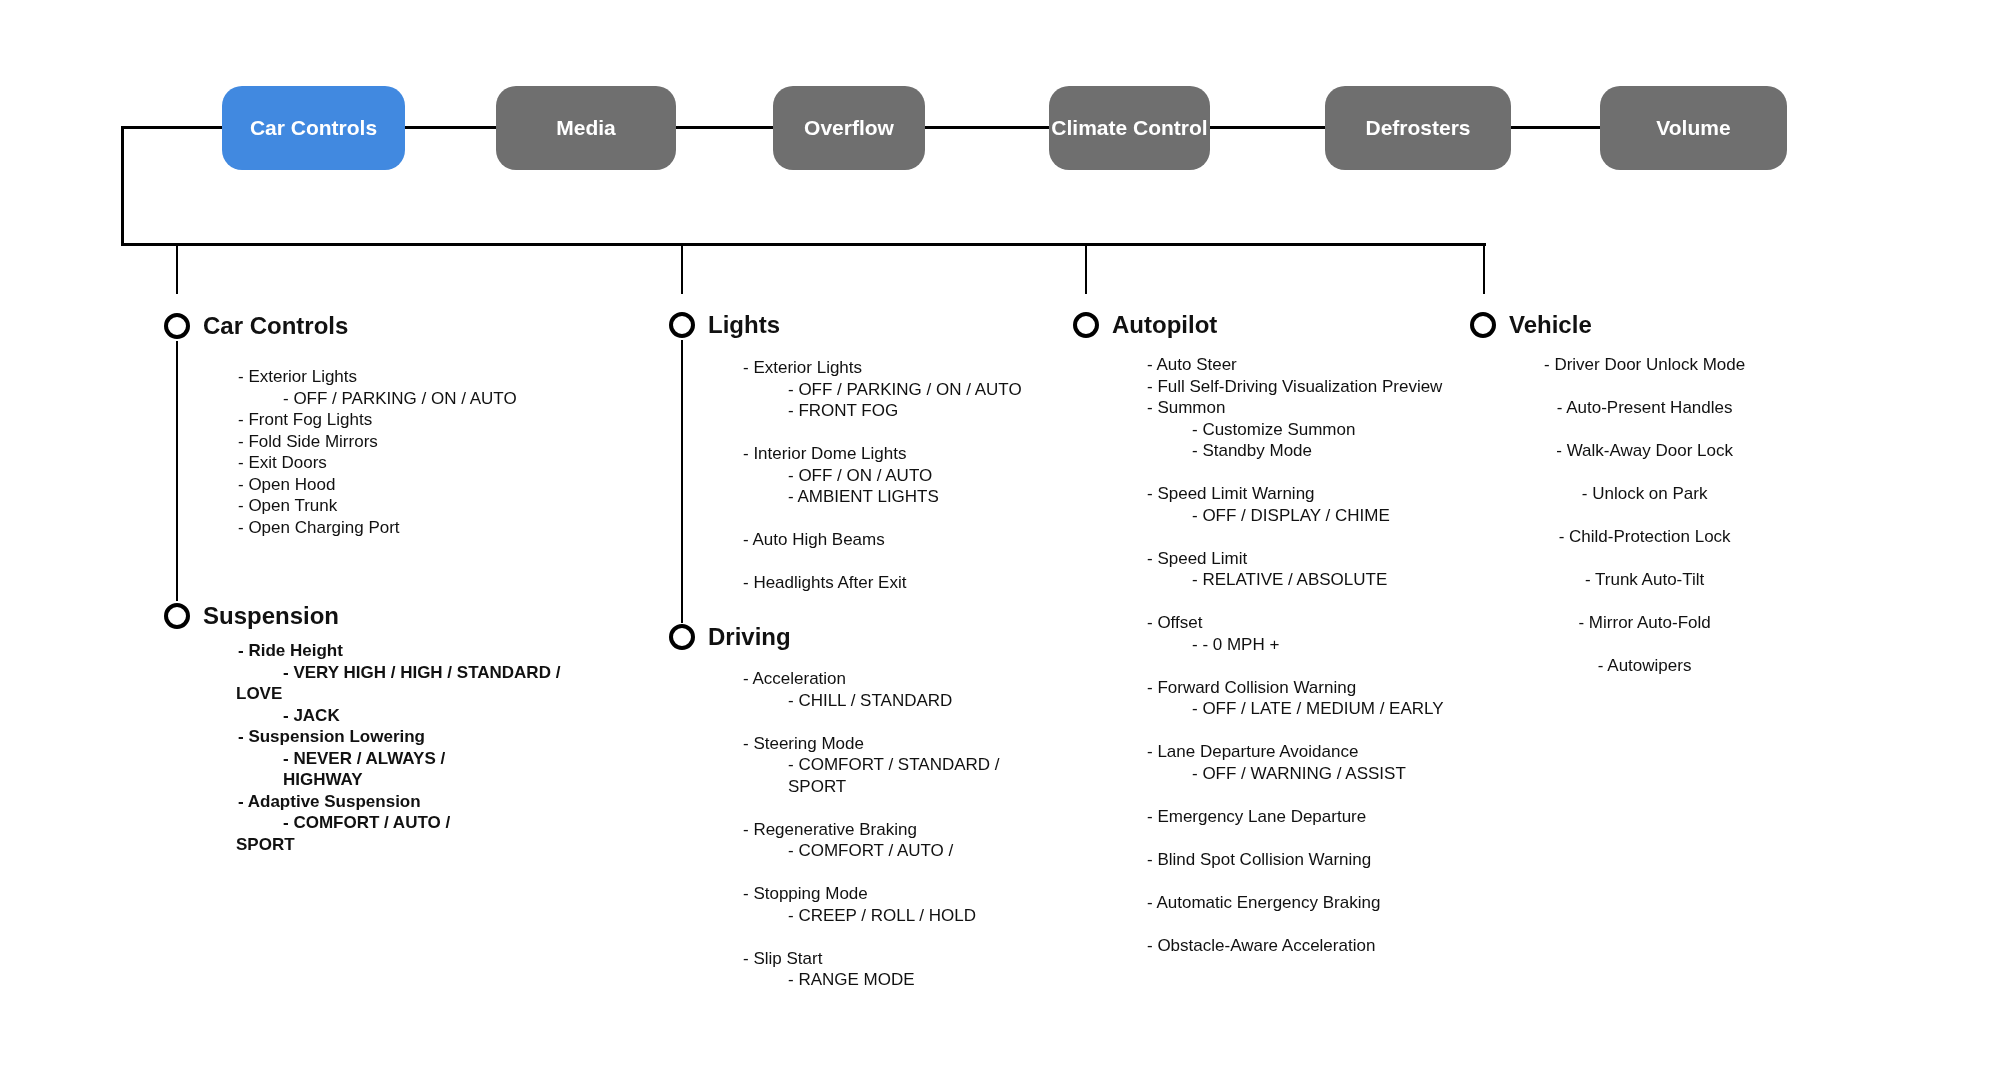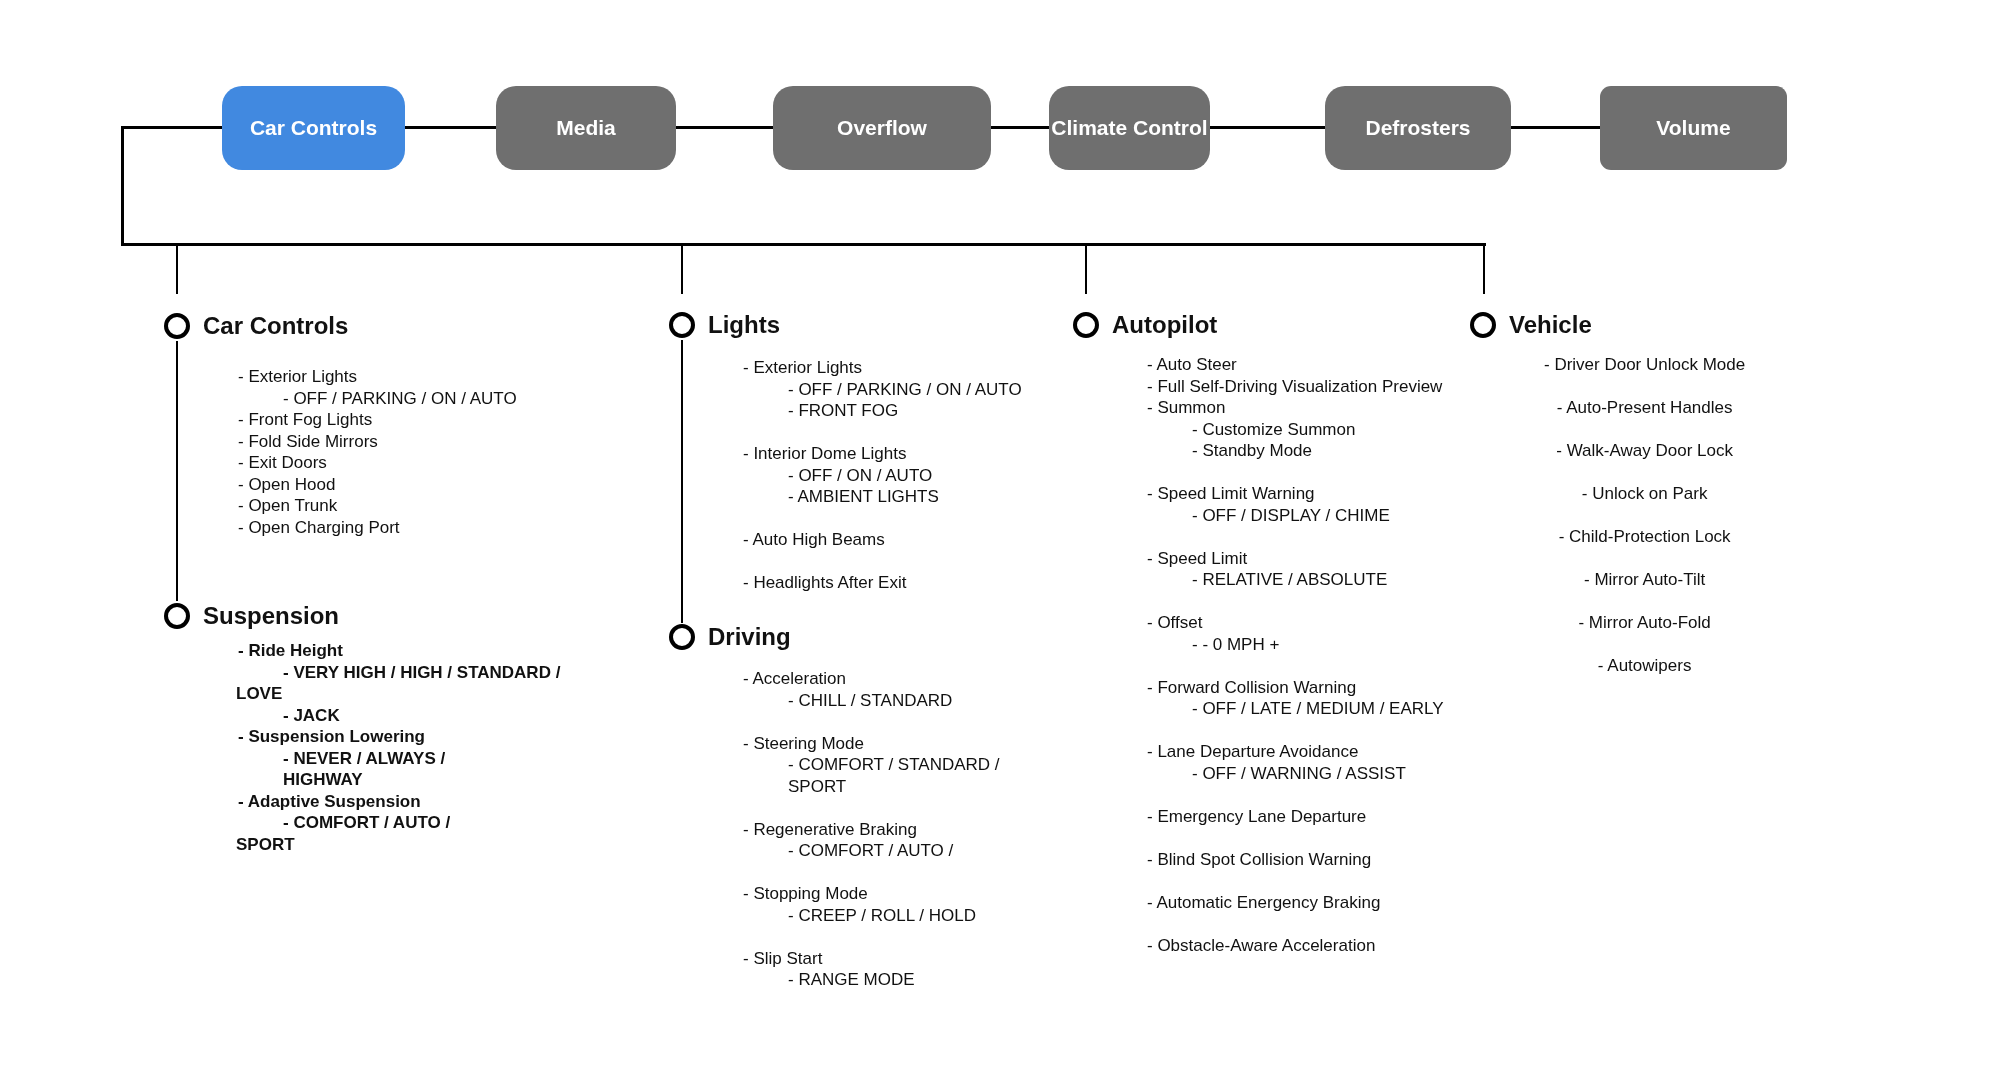--- a/index.html
+++ b/index.html
@@ -44,24 +44,24 @@
     color: var(--tab-text, #ffffff);
     font-weight: bold;
     font-size: 21px;
     background: var(--tab-inactive, #6f6f6f);
     z-index: 2;
     white-space: nowrap;
   }
   .tab.active { background: var(--tab-active, #4189e0); }
   #tab-0 { left: 222px;  width: 183px; }
   #tab-1 { left: 496px;  width: 180px; }
-  #tab-2 { left: 773px;  width: 218px; }
+  #tab-2 { left: 773px;  width: 152px; }
   #tab-3 { left: 1049px; width: 161px; }
   #tab-4 { left: 1325px; width: 186px; }
-  #tab-5 { left: 1600px; width: 187px; border-radius: 11px; }
+  #tab-5 { left: 1600px; width: 187px; }
 
   
   .section { position: absolute; width: 0; height: 0; }
   #sec-0 { left: 177px;  top: 326px; }
   #sec-1 { left: 177px;  top: 616px; }
   #sec-2 { left: 682px;  top: 325px; }
   #sec-3 { left: 682px;  top: 637px; }
   #sec-4 { left: 1086px; top: 325px; }
   #sec-5 { left: 1483px; top: 325px; }
 
@@ -233,21 +233,21 @@
         <div class="ln i1">- Driver Door Unlock Mode</div>
         <div class="ln i1"></div>
         <div class="ln i1">- Auto-Present Handles</div>
         <div class="ln i1"></div>
         <div class="ln i1">- Walk-Away Door Lock</div>
         <div class="ln i1"></div>
         <div class="ln i1">- Unlock on Park</div>
         <div class="ln i1"></div>
         <div class="ln i1">- Child-Protection Lock</div>
         <div class="ln i1"></div>
-        <div class="ln i1">- Mirror Auto-Tilt</div>
+        <div class="ln i1">- Trunk Auto-Tilt</div>
         <div class="ln i1"></div>
         <div class="ln i1">- Mirror Auto-Fold</div>
         <div class="ln i1"></div>
         <div class="ln i1">- Autowipers</div>
       </div>
   </div>
 
 </div>
 
 </body></html>

